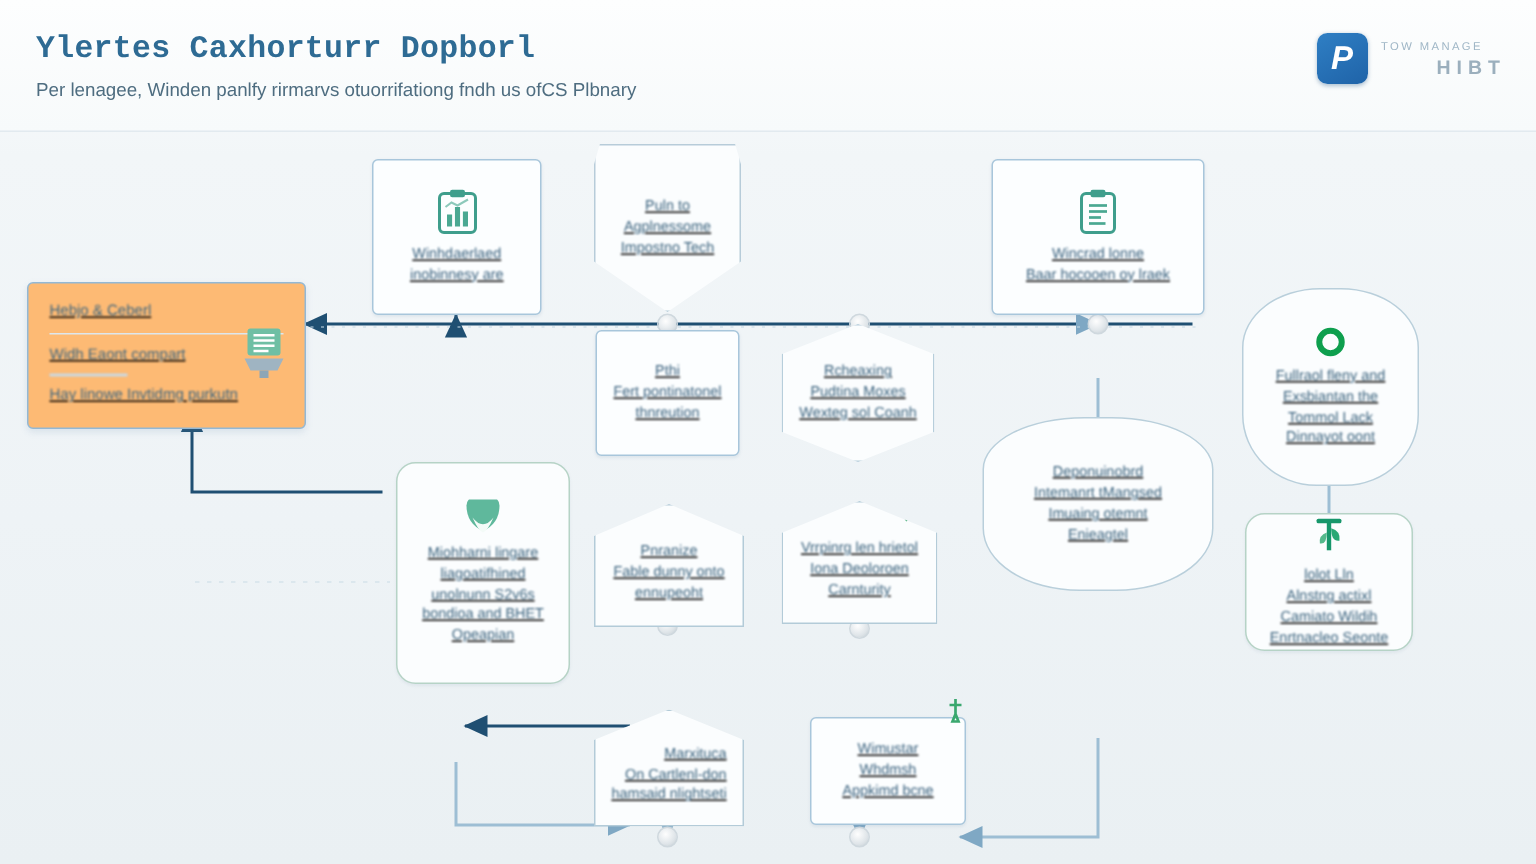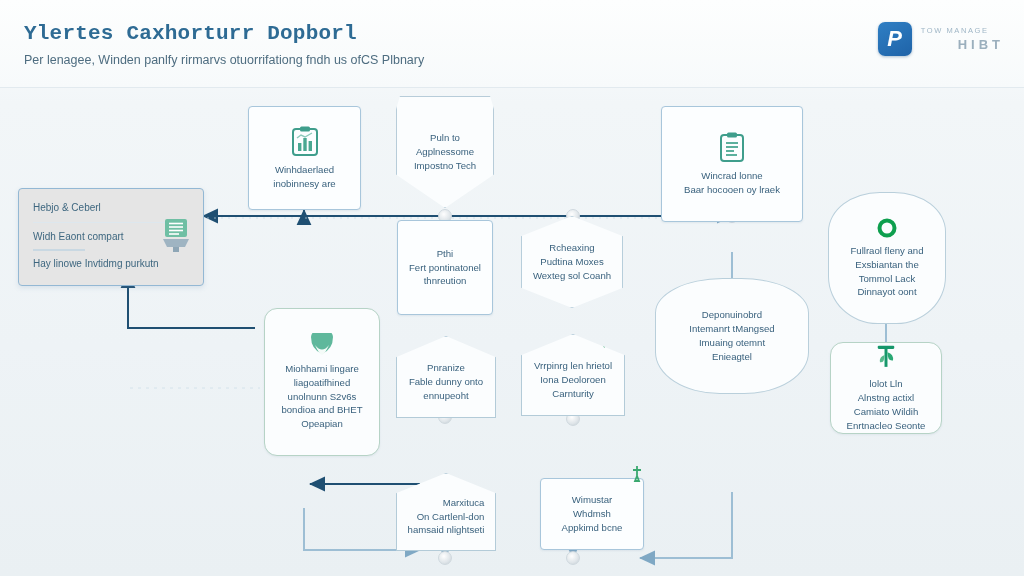--- a/index.html
+++ b/index.html
@@ -41,21 +41,21 @@
   }
   #brand-text { display: flex; flex-direction: column; line-height: 1; }
   #brand-tag { font-size: 7.5px; color: #9fb6c6; letter-spacing: 1.6px; filter: blur(0.5px); margin-bottom: 3px; }
   #brand-name { font-size: 13px; font-weight: bold; color: #9bafbd; letter-spacing: 4px; filter: blur(0.35px); margin-left: 37px; }
 
   
   #canvas { position: absolute; left: 0; top: 88px; width: 1024px; height: 488px; }
   #links { position: absolute; left: 0; top: 0; width: 1024px; height: 488px; }
 
   .node { position: absolute; display: flex; flex-direction: column;
-          align-items: center; justify-content: center; text-align: center; }
+          align-items: center; justify-content: center; text-align: center; text-decoration: underline; }
   .node .label {
     font-size: 9.6px; line-height: 1.45; color: #39617d;
     filter: blur(0.55px); padding: 0 7px; white-space: pre-line;
   }
   .node .icon { margin-bottom: 5px; filter: blur(0.3px); }
 
   
   .shape-rect {
     background: #fcfeff; border: 1.4px solid #a8c6db; border-radius: 4px;
     box-shadow: 0 1px 2px rgba(120,150,175,.14);
@@ -74,21 +74,21 @@
   }
   .shape-pent {
     background: #fbfdfe; border: 1.3px solid #b3cbd8;
     clip-path: polygon(50% 0, 100% 26%, 100% 100%, 0 100%, 0 26%);
   }
   .shape-cloud {
     background: #fbfdfe; border: 1.3px solid #b9cfdb;
     border-radius: 44% 44% 42% 42% / 30% 30% 36% 36%;
   }
   .shape-card {
-    background: #e5e5e5; border: 1.5px solid #93b8d4; border-radius: 4px;
+    background: #fdba74; border: 1.5px solid #93b8d4; border-radius: 4px;
     box-shadow: 0 2px 5px rgba(110,145,175,.18);
   }
 
   
   #card-left { padding: 13px 14px; align-items: stretch; justify-content: flex-start; }
   .card-row { font-size: 10px; color: #3d667f; filter: blur(0.55px); text-align: left; }
   .card-divider { height: 1px; background: #dde7ee; margin: 9px 0 8px; }
   .card-underline { height: 2px; width: 52px; background: #c9d8e2; margin-top: 7px; filter: blur(0.6px); }
   #card-left-icon { position: absolute; right: 12px; top: 28px; filter: blur(0.35px); }
 
@@ -199,21 +199,21 @@
 inobinnesy are</div>
   </div>
 
   <div class="node shape-banner" style="left:396px; top:8px; width:98px; height:112px;">
     <div class="label">Puln to
 Agplnessome
 Impostno Tech</div>
   </div>
 
 
-  <div class="node shape-rect" style="left:661px; top:18px; width:142px; height:116px;">
+  <div class="node shape-rect" style="left:661px; top:18px; width:142px; height:104px;">
     <svg class="icon" width="28" height="32" viewBox="0 0 28 32">
       <rect x="3" y="3" width="22" height="26" rx="3" fill="none" stroke="#3f9e8c" stroke-width="2"></rect>
       <rect x="9" y="0.5" width="10" height="5" rx="1.5" fill="#3f9e8c"></rect>
       <g stroke="#4aa892" stroke-width="1.8">
         <line x1="8" y1="11" x2="20" y2="11"></line>
           <line x1="8" y1="15" x2="20" y2="15"></line>
         <line x1="8" y1="19" x2="16" y2="19"></line>
           <line x1="8" y1="23" x2="19" y2="23"></line>
       </g>
     </svg>
@@ -237,21 +237,21 @@
       <rect x="13.4" y="6" width="3.2" height="20" fill="#17976b"></rect>
       <path d="M16.6,10 q7,2 6,9 q-6,1 -6,-9 Z" fill="#2aa874"></path>
       <path d="M13.4,13 q-6,2 -5,8 q5,1 5,-8 Z" fill="#55b98c"></path>
     </svg>
     <div class="label">lolot Lln
 Alnstng actixl
 Camiato Wildih
 Enrtnacleo Seonte</div>
   </div>
 
-  <div class="node shape-rect" style="left:397px; top:132px; width:96px; height:95px;">
+  <div class="node shape-rect" style="left:397px; top:132px; width:96px; height:84px;">
     <div class="label">Pthi
 Fert pontinatonel
 thnreution</div>
   </div>
 
   <div class="node shape-hex" style="left:521px; top:128px; width:102px; height:92px;">
     <div class="label">Rcheaxing
 Pudtina Moxes
 Wexteg sol Coanh</div>
   </div>

